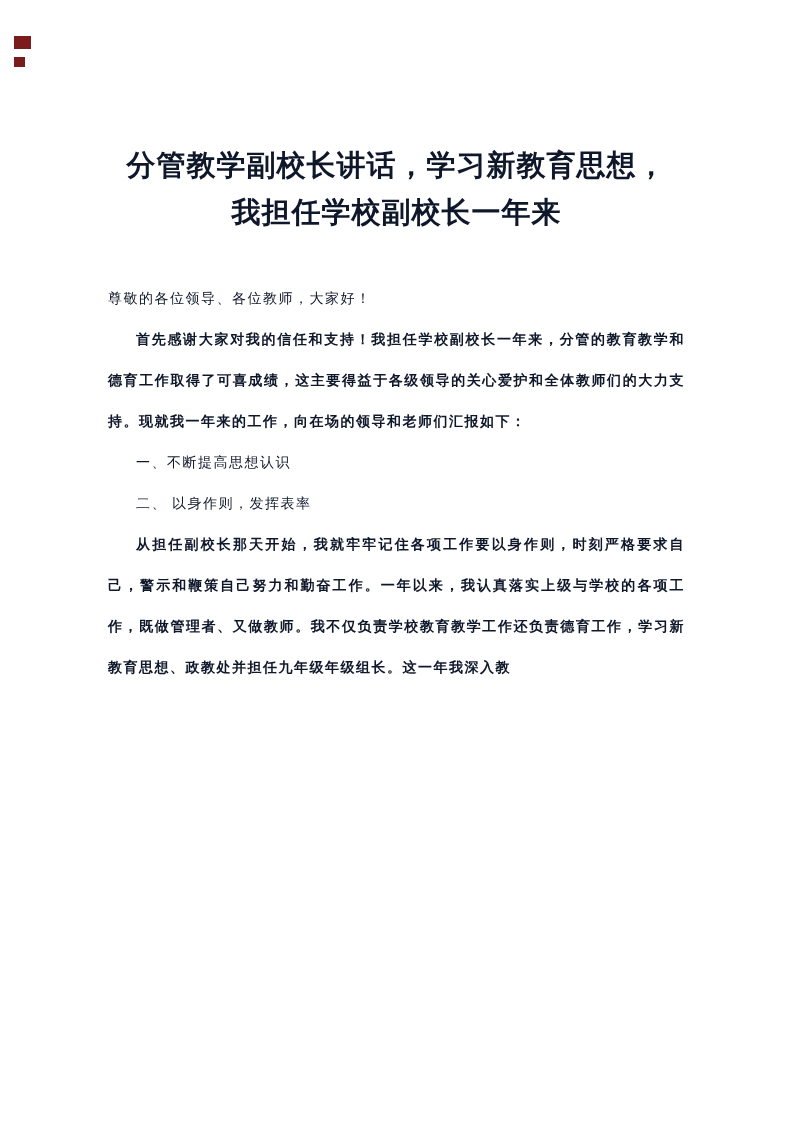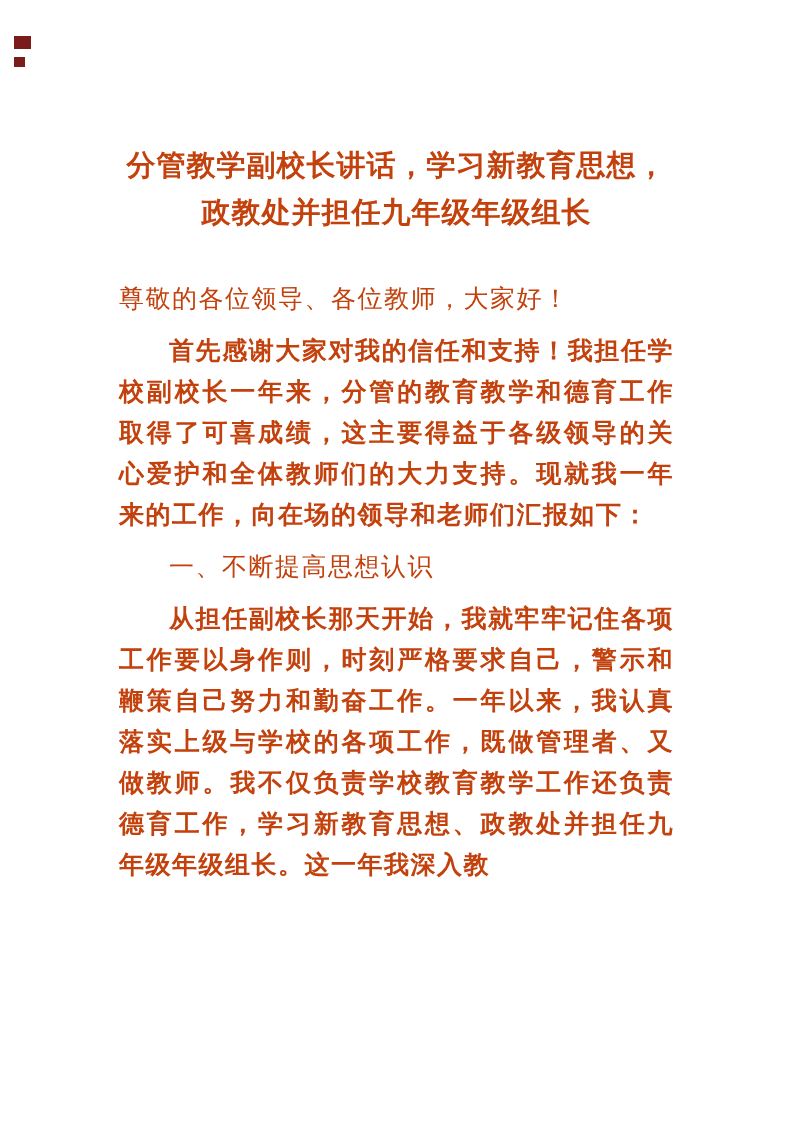--- a/index.html
+++ b/index.html
@@ -6,21 +6,21 @@
     margin: 0;
     padding: 0;
     background: #ffffff;
   }
   .page {
     position: relative;
     width: 793px;
     height: 992px;
     background: #ffffff;
     overflow: hidden;
-    color: #c2410c;
+    color: #0f172a;
     font-family: "Liberation Serif", "DejaVu Serif", serif;
   }
   .corner-mark {
     position: absolute;
     display: block;
   }
   .mark1 { left: 14px; top: 36px; width: 17px; height: 13px; }
   .mark2 { left: 14px; top: 57px; width: 11px; height: 10px; }
   .content {
     padding: 0 108px;
@@ -31,42 +31,43 @@
     font-weight: bold;
     text-align: center;
     line-height: 47px;
     letter-spacing: 1px;
   }
   .title-line { display: block; }
   .body-text {
     margin-top: 42px;
   }
   .para {
-    margin: 11px;
-    font-size: 25px;
+    margin: 0;
+    font-size: 14px;
     line-height: 41px;
     letter-spacing: 1.5px;
     text-align: justify;
   }
   .indent { text-indent: 2em; font-weight: bold; }
   .heading { font-weight: normal; }
 </style>
 </head>
 <body>
 
 <div class="page">
   <span class="corner-mark mark1" style="background: rgb(122, 28, 28);"></span>
   <span class="corner-mark mark2" style="background: rgb(122, 28, 28);"></span>
 
   <div class="content">
     <h1 class="title">
       <span class="title-line">分管教学副校长讲话，学习新教育思想，</span>
-      <span class="title-line">政教处并担任九年级年级组长</span>
+      <span class="title-line">我担任学校副校长一年来</span>
     </h1>
 
     <div class="body-text">
       <p class="para">尊敬的各位领导、各位教师，大家好！</p>
       <p class="para indent">首先感谢大家对我的信任和支持！我担任学校副校长一年来，分管的教育教学和德育工作取得了可喜成绩，这主要得益于各级领导的关心爱护和全体教师们的大力支持。现就我一年来的工作，向在场的领导和老师们汇报如下：</p>
       <p class="para indent heading">一、不断提高思想认识</p>
+      <p class="para indent heading">二、 以身作则，发挥表率</p>
       <p class="para indent">从担任副校长那天开始，我就牢牢记住各项工作要以身作则，时刻严格要求自己，警示和鞭策自己努力和勤奋工作。一年以来，我认真落实上级与学校的各项工作，既做管理者、又做教师。我不仅负责学校教育教学工作还负责德育工作，学习新教育思想、政教处并担任九年级年级组长。这一年我深入教</p>
     </div>
   </div>
 </div>
 
 </body></html>

